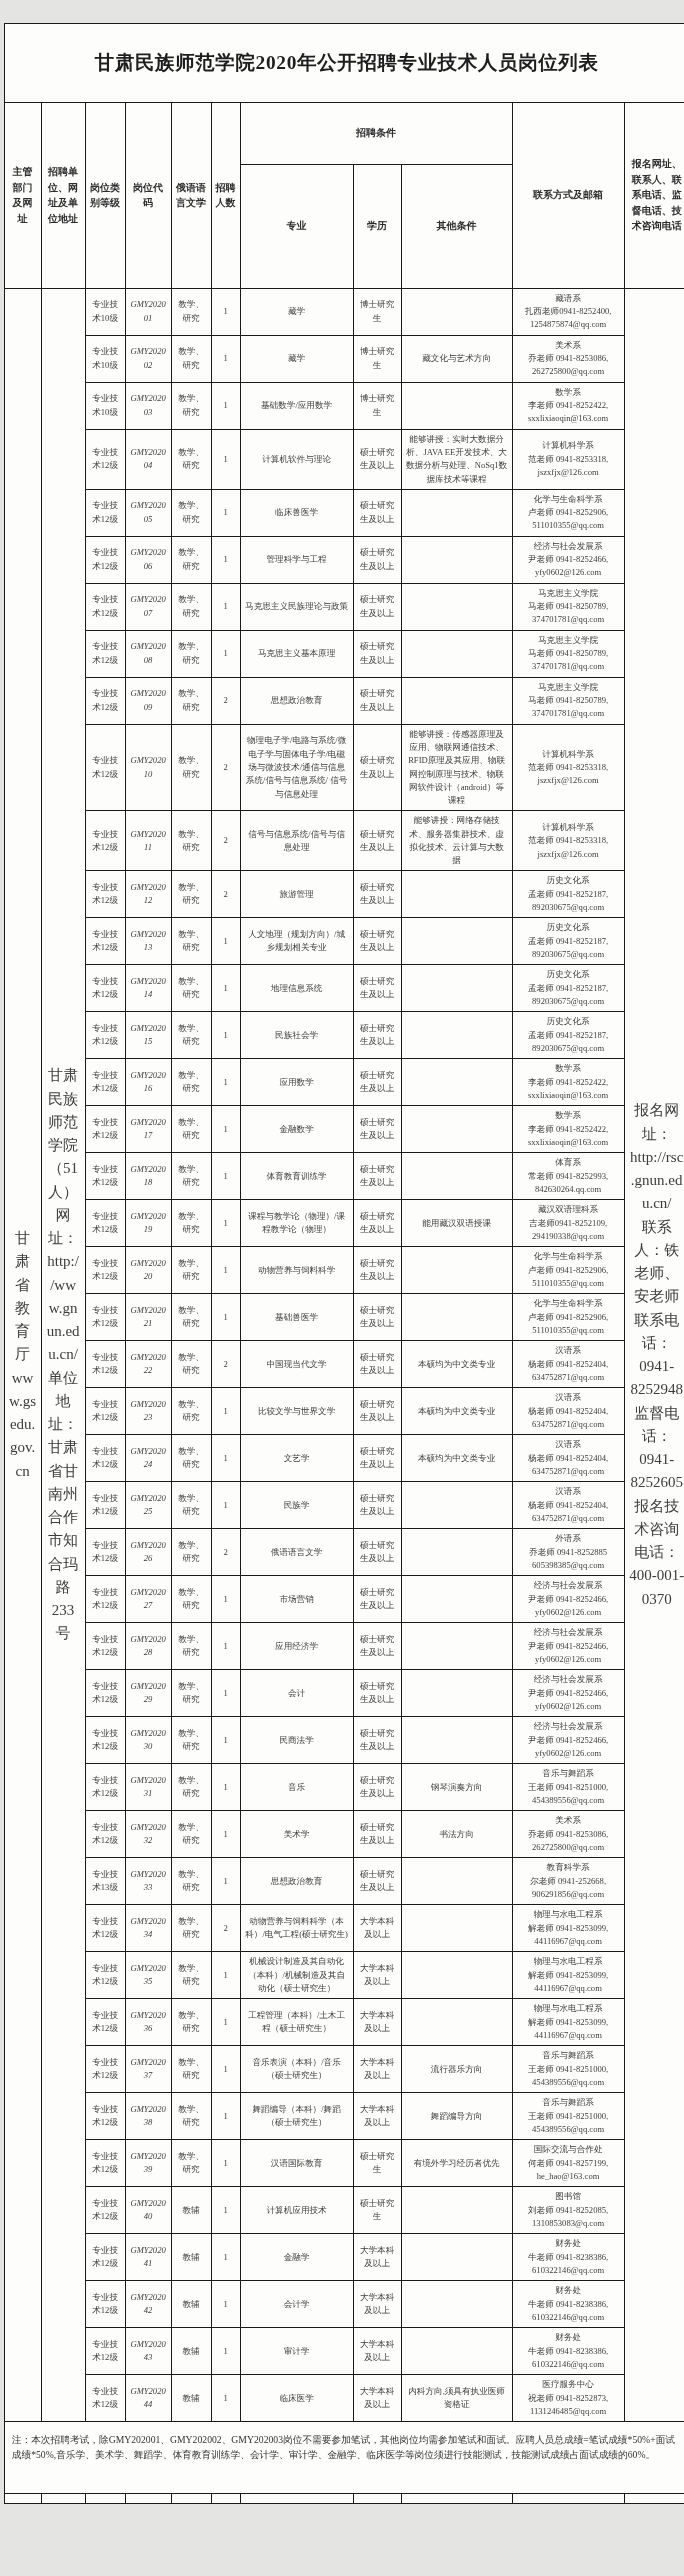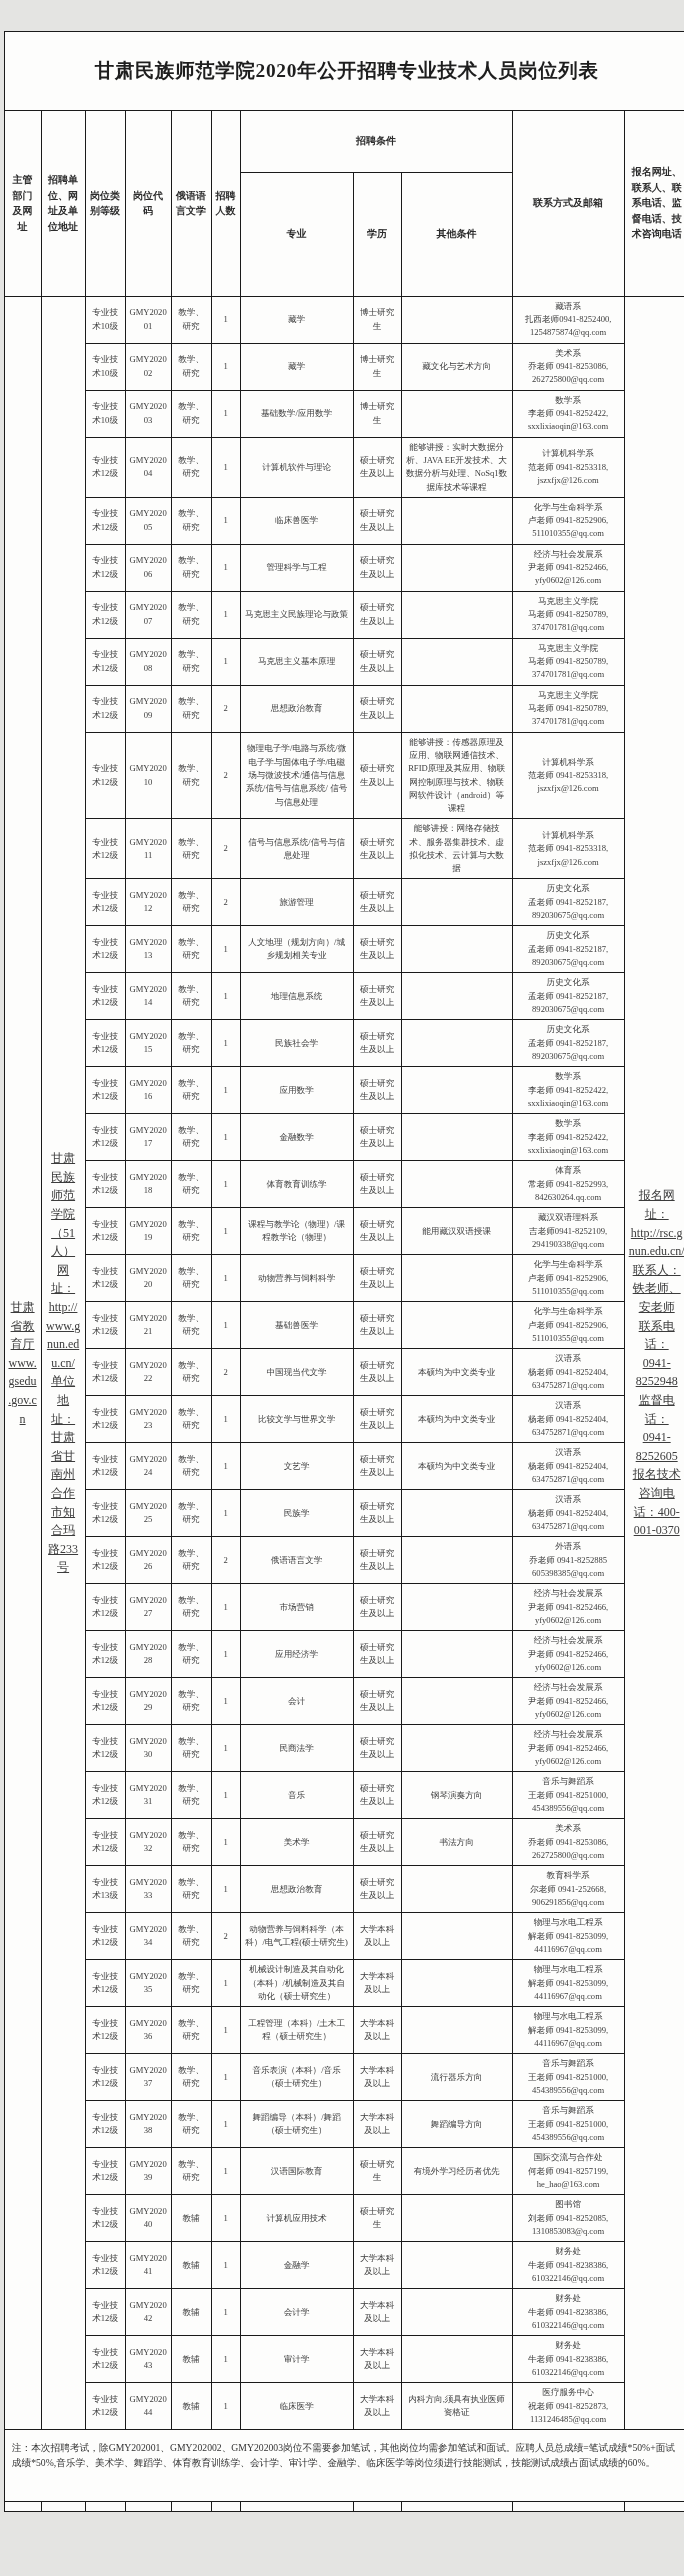--- a/index.html
+++ b/index.html
@@ -4,21 +4,21 @@
 <style>
   * { box-sizing: border-box; }
   html, body { margin: 0; padding: 0; }
   body {
     background: #e4e4e2;
     font-family: "Liberation Serif", "DejaVu Serif", serif;
     color: #3c3c3c;
   }
   .page {
     width: 685px;
-    margin: 12px auto;
+    margin: 4px auto;
     padding: 18.7px 3.6px 4.3px 3.6px;
   }
   table.positions {
     width: 677px;
     border-collapse: collapse;
     table-layout: fixed;
     background: #fdfdfc;
     border: 1.4px solid #111;
   }
   th, td {
@@ -38,22 +38,22 @@
     font-weight: bold;
     color: #1e1e1e;
     letter-spacing: 0.7px;
     white-space: normal;
     padding: 7.2px;
   }
   thead th { font-weight: bold; font-size: 10px; color: #2d2d2d; }
   .head-row th { height: 62px; }
   .subhead-row th { height: 124px; }
   tbody tr { height: 47px; }
-  td.code { word-break: break-all; font-family: "Liberation Serif", "DejaVu Serif", serif; }
-  td.v-cell { font-size: 12px; text-decoration: underline; }
+  td.code { word-break: break-all; font-family: "Liberation Serif", "DejaVu Serif", serif; font-style: italic; }
+  td.v-cell { font-size: 15px; }
   .note-row td {
     height: 72px;
     text-align: left;
     vertical-align: top;
     white-space: normal;
     font-size: 9.7px;
     padding: 10px 7.2px 5.7px 7.2px;
     color: #333;
     border-top-width: 1.4px;
   }

